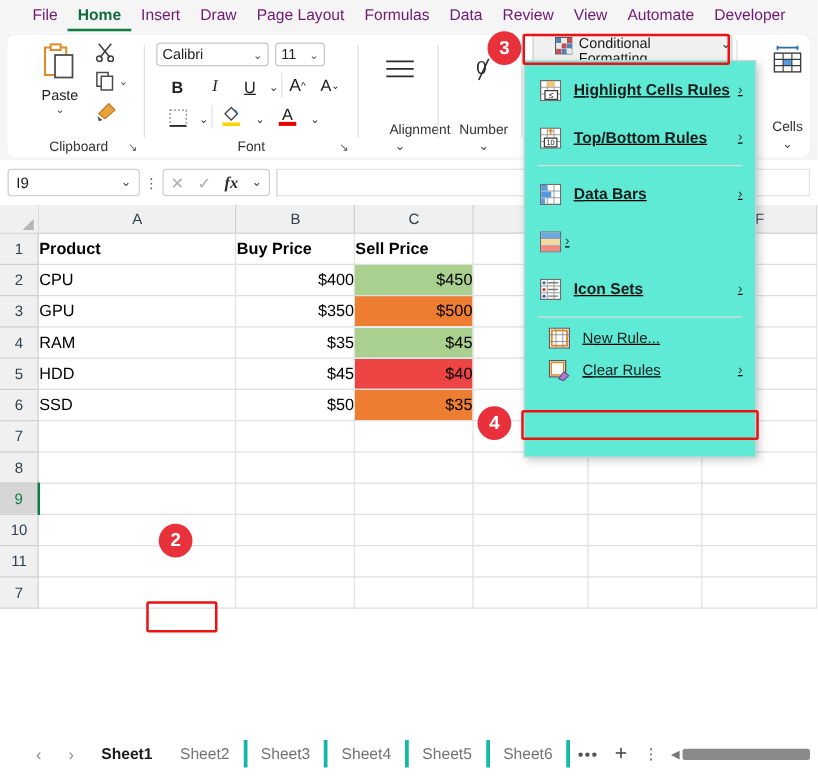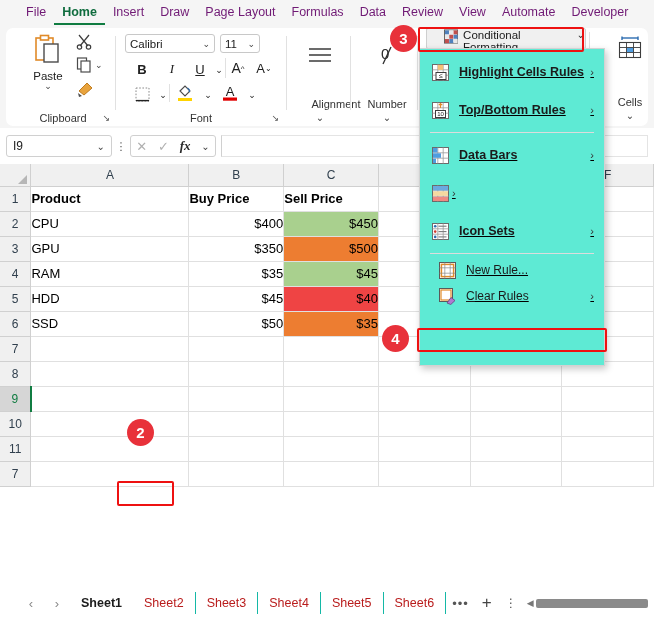--- a/index.html
+++ b/index.html
@@ -181,22 +181,22 @@
     font-family: "Liberation Sans", sans-serif;
   }
 
   
   .tabbar {
     position: absolute; top: 584px; left: 0; width: 654px; height: 38px;
     background: #ffffff; display: flex; align-items: center; padding-left: 18px;
   }
   .navarrow { width: 26px; text-align: center; font-size: 13px; color: #8a8a8a; }
   .sheet-tab {
-    font-size: 12.5px; color: #b91c1c; padding: 0 11px; height: 22px;
-    line-height: 22px; border-right: 1px solid #14b8a6; white-space: nowrap;
+    font-size: 12.5px; color: #737373; padding: 0 11px; height: 22px;
+    line-height: 22px; border-right: 3px solid #14b8a6; white-space: nowrap;
   }
   .sheet-tab.active { color: #1b1b1b; font-weight: bold; border-right: none; }
   .tab-ellipsis { font-size: 13px; color: #555; padding: 0 6px; letter-spacing: 1px; }
   .tab-plus { font-size: 17px; color: #444; padding: 0 7px; line-height: 16px; }
   .tab-kebab { font-size: 12px; color: #555; padding: 0 6px; }
   .hscroll {
     flex: 1; height: 10px; margin-left: 4px; margin-right: 6px;
     display: flex; align-items: center;
   }
   .hscroll .lt { font-size: 9px; color:#777; margin-right:2px; }

